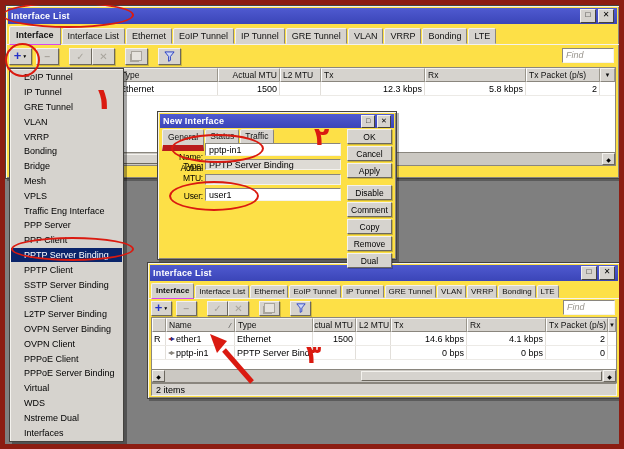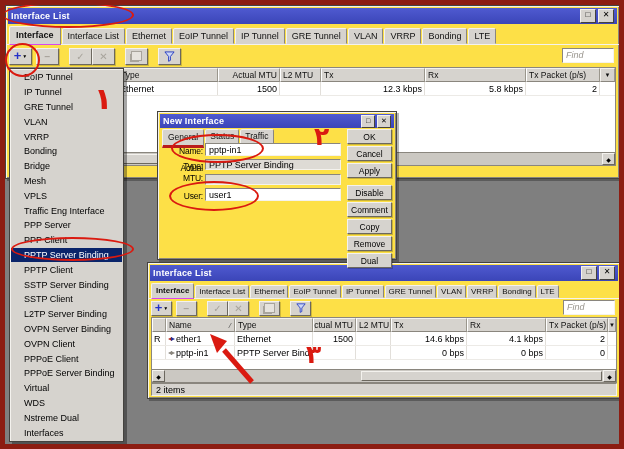--- a/index.html
+++ b/index.html
@@ -93,21 +93,21 @@
   .menu{position:absolute;left:9px;top:68px;width:115px;height:374px;background:#d6d3ce;
     border:1px solid #44423e;box-shadow:inset 1px 1px 0 #f4f2ee,3px 3px 0 rgba(0,0,0,.35);
     z-index:5;display:flex;flex-direction:column;padding:1px;box-sizing:border-box;}
   .menu-item{flex:1;display:flex;align-items:center;padding-left:13px;font-size:9px;color:#000;white-space:nowrap;}
   .menu-item.selected{background:#0a246a;color:#fff;}
 
   
   .dialog{left:157px;top:111px;width:238px;height:147px;z-index:4;}
   .dlg-tabs{position:absolute;left:4px;top:17px;display:flex;}
   .dlg-tabs .tab{font-size:8.5px;padding:1px 4px;}
-  .dlg-tabs .tab:first-child{padding:2px 5px 3px 5px;margin-bottom:-1px;border-bottom:3px solid #b91c1c;}
+  .dlg-tabs .tab:first-child{padding:2px 5px 3px 5px;margin-bottom:-1px;border-bottom:6px solid #b91c1c;}
   .dl{position:absolute;left:1px;width:44px;text-align:right;font-size:8.5px;color:#000;letter-spacing:-.2px;}
   .dfield{position:absolute;left:47px;width:136px;box-sizing:border-box;font-size:9px;padding:0 3px;
     border:1px solid;border-color:#8a867e #f4f2ee #f4f2ee #8a867e;background:#fff;display:flex;align-items:center;}
   .dfield.ro{background:#dedbd5;}
   .dlg-btns{position:absolute;top:17px;right:4px;width:45px;display:flex;flex-direction:column;}
   .dbtn{height:13px;margin-bottom:2px;font-size:8.5px;background:#d6d3ce;border:1px solid;
     border-color:#f4f2ee #6c685f #6c685f #f4f2ee;box-shadow:1px 1px 0 rgba(0,0,0,.2);
     display:flex;align-items:center;justify-content:center;color:#000;}
   .dbtn:nth-child(4){margin-top:5px;}
 
@@ -330,21 +330,21 @@
       <span class="ttl">New Interface</span>
       <span class="wbtn"><span>□</span></span>
       <span class="wbtn"><span>✕</span></span>
     </div>
     <div class="dlg-tabs">
 
     <div class="tab">General</div>
         <div class="tab">Status</div>
         <div class="tab">Traffic</div>
       </div>
-    <div class="dl" style="top:34px;">Name:</div>
+    <div class="dl" style="top:40px;">Name:</div>
     <div class="dfield" style="top:31px;height:13px;">pptp-in1</div>
     <div class="dl" style="top:49px;">Type:</div>
     <div class="dfield ro" style="top:47px;height:11px;">PPTP Server Binding</div>
     <div class="dl" style="top:51px;">Actual MTU:</div>
     <div class="dfield ro" style="top:62px;height:11px;"></div>
     <div class="dl" style="top:79px;">User:</div>
     <div class="dfield" style="top:76px;height:13px;">user1</div>
     <div class="dlg-btns">
 
     <div class="dbtn">OK</div>

